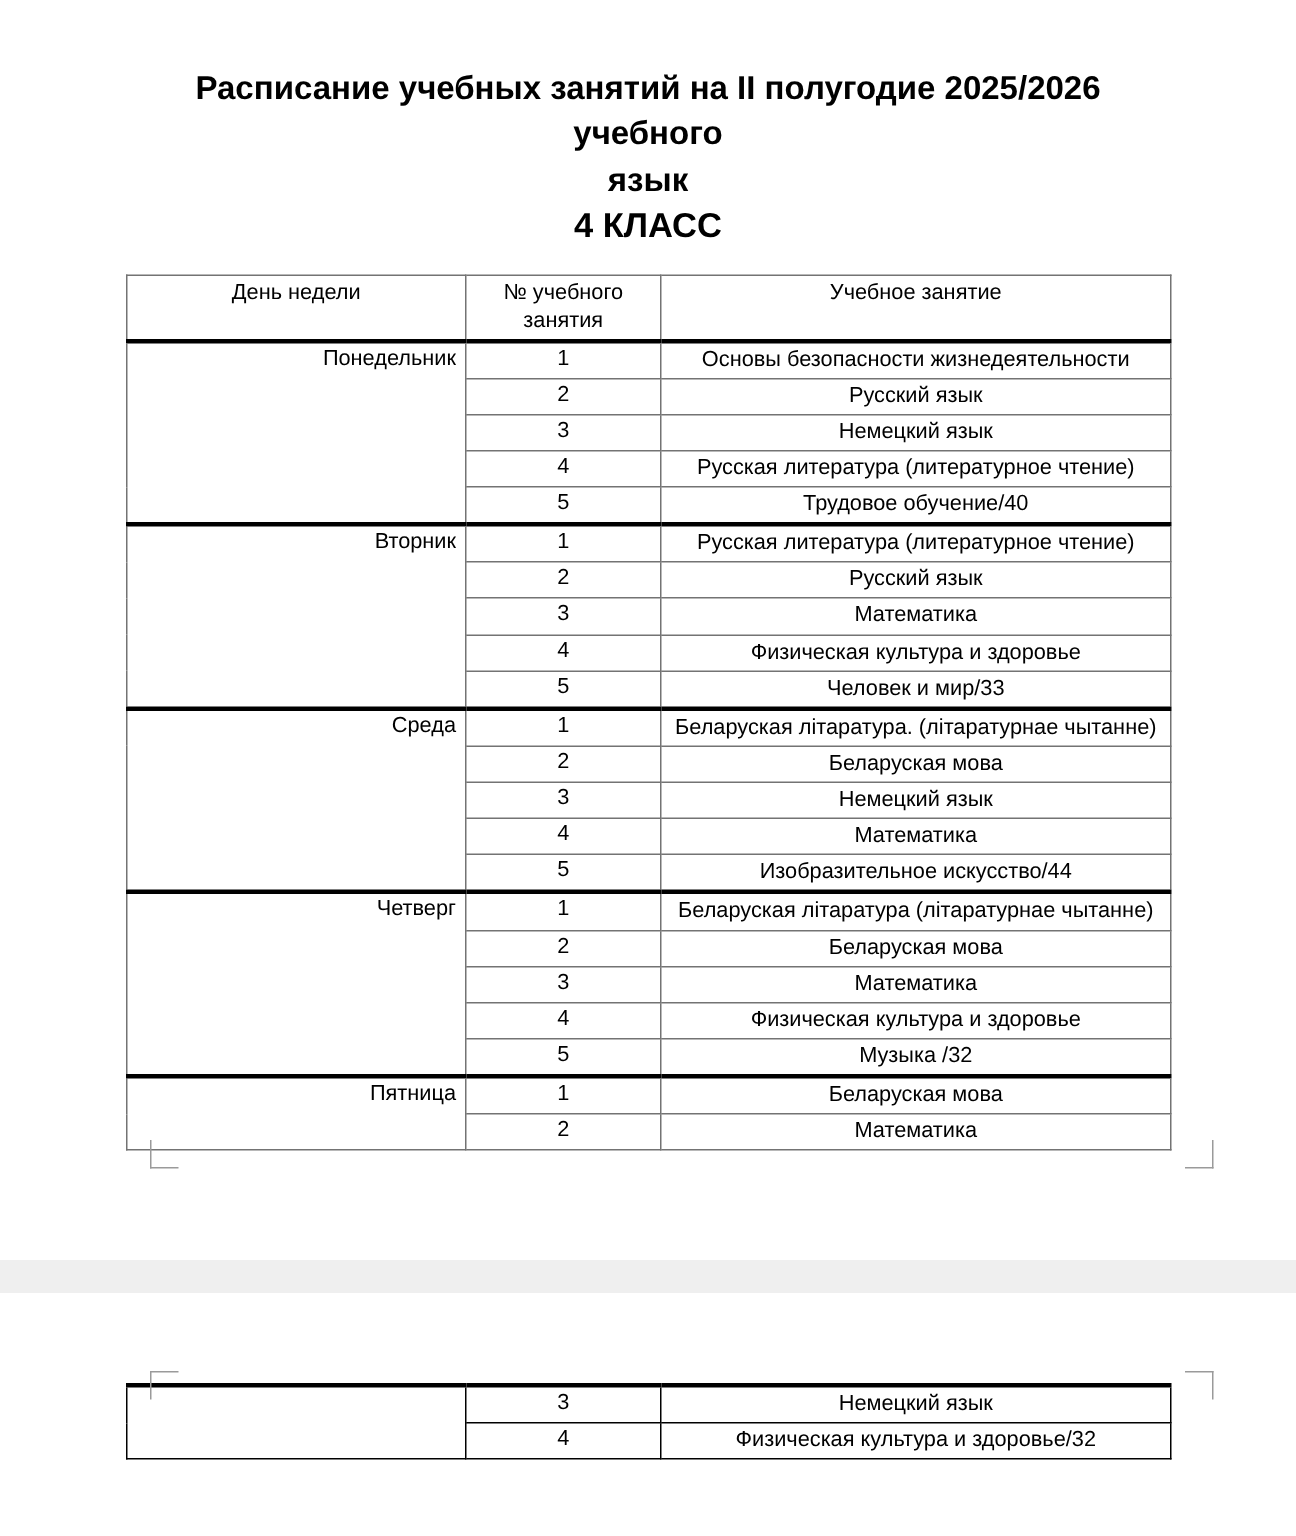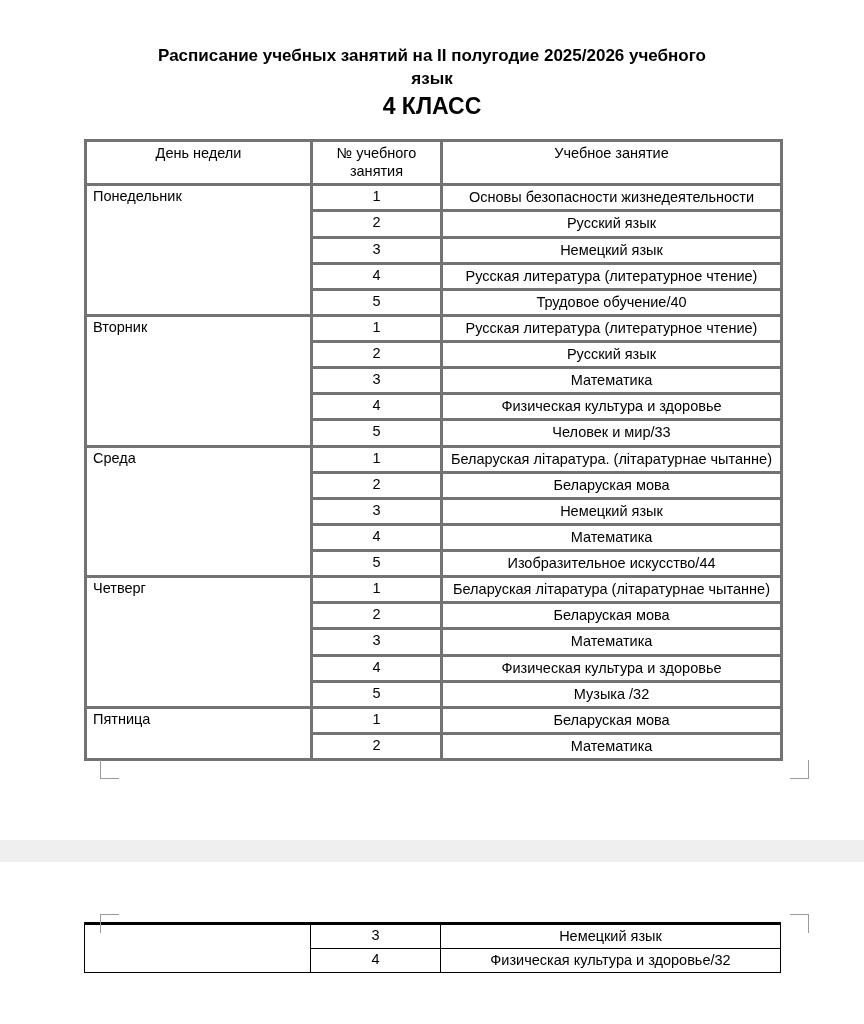--- a/index.html
+++ b/index.html
@@ -17,21 +17,21 @@
   }
   .page {
     position: relative;
     width: 864px;
     height: 1024px;
   }
   .doc-title {
     margin: 0;
     padding: 44px 80px 0 80px;
     text-align: center;
-    font-size: 17px;
+    font-size: 22px;
     font-weight: bold;
     line-height: 1.38;
   }
   .doc-subtitle {
     margin: 0;
     padding: 0 80px 0 80px;
     text-align: center;
     font-size: 23px;
     font-weight: bold;
     line-height: 1.38;
@@ -41,38 +41,38 @@
     width: 696px;
   }
   table.schedule {
     border-collapse: collapse;
     table-layout: fixed;
     width: 696px;
     font-size: 14.5px;
   }
   table.schedule td,
   table.schedule th {
-    border: 3px solid #737373;
+    border: 1px solid #737373;
     padding: 2px 6px;
     vertical-align: top;
     font-weight: normal;
   }
   col.c-day { width: 226px; }
   col.c-num { width: 130px; }
   col.c-les { width: 340px; }
 
   thead th {
     text-align: center;
     font-weight: bold;
     font-size: 14.5px;
     line-height: 1.3;
     padding: 5px 6px 6px 6px;
   }
   td.day {
-    text-align: left;
+    text-align: right;
     font-weight: bold;
     vertical-align: top;
     padding-top: 3px;
   }
   td.num {
     text-align: center;
   }
   td.lesson {
     text-align: center;
     line-height: 1.32;

